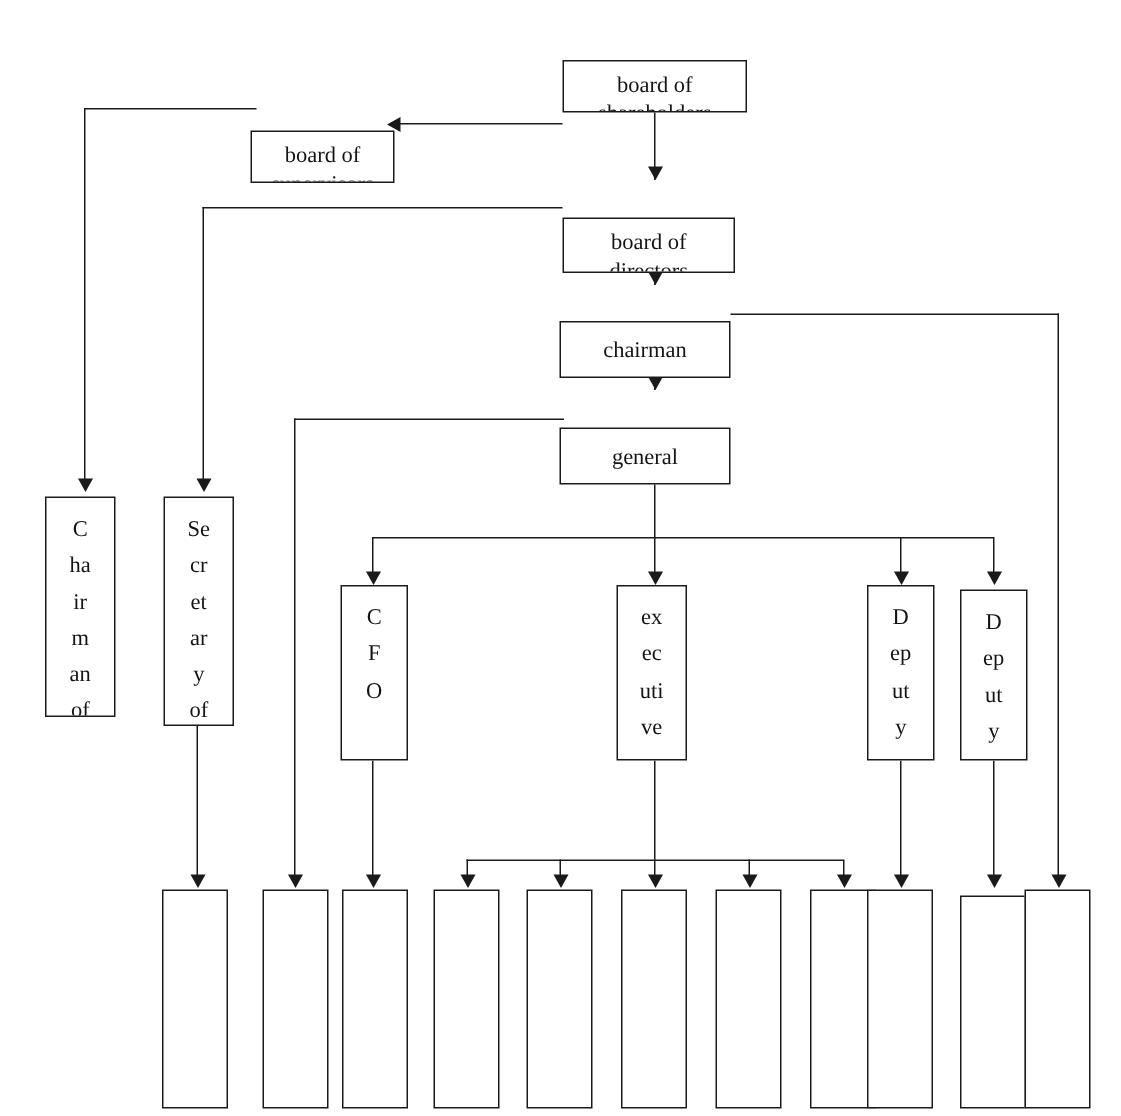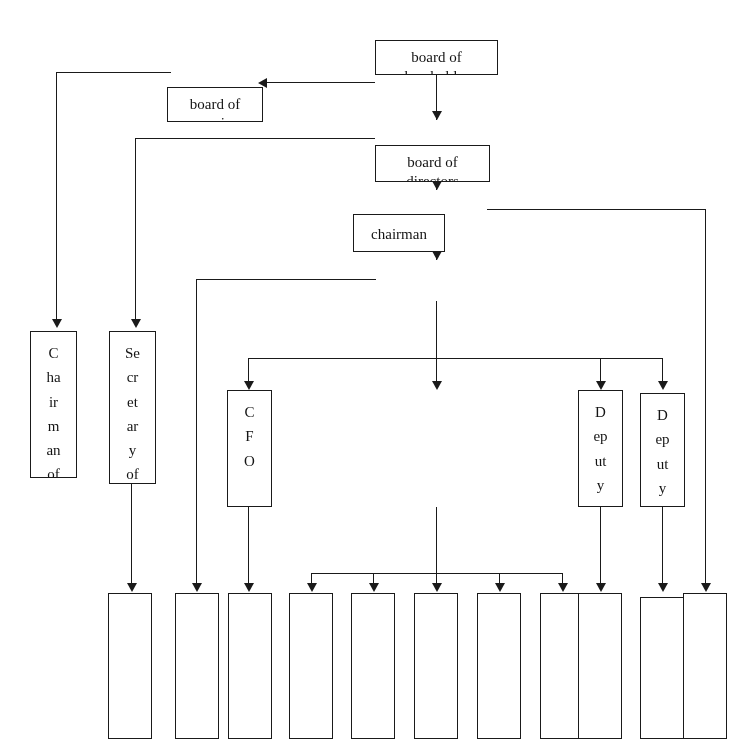--- a/index.html
+++ b/index.html
@@ -179,24 +179,27 @@
   <div class="box h" style="left:167px; top:65px; width:96px; height:35px;">
     <span class="ln">board of</span>
     <span class="ln2">supervisors</span>
   </div>
 
   <div class="box h" style="left:375px; top:123px; width:115px; height:37px;">
     <span class="ln">board of</span>
     <span class="ln2">directors</span>
   </div>
 
-  <div class="box h" style="left:353px; top:192px; width:92px; height:38px;">
+  <div class="box h" style="left:373px; top:192px; width:114px; height:38px;">
     <span class="ln" style="padding-top:3px;">chairman</span>
   </div>
 
+  <div class="box h" style="left:373px; top:263px; width:114px; height:38px;">
+    <span class="ln" style="padding-top:3px;">general</span>
+  </div>
 
   <div class="box v" style="left:30px; top:331px; width:47px; height:147px;">
     <span class="ln">C</span>
     <span class="ln">ha</span>
     <span class="ln">ir</span>
     <span class="ln">m</span>
     <span class="ln">an</span>
     <span class="ln">of</span>
   </div>
 
@@ -208,20 +211,26 @@
     <span class="ln">y</span>
     <span class="ln">of</span>
   </div>
 
   <div class="box v" style="left:227px; top:390px; width:45px; height:117px;">
     <span class="ln">C</span>
     <span class="ln">F</span>
     <span class="ln">O</span>
   </div>
 
+  <div class="box v" style="left:411px; top:390px; width:47px; height:117px;">
+    <span class="ln">ex</span>
+    <span class="ln">ec</span>
+    <span class="ln">uti</span>
+    <span class="ln">ve</span>
+  </div>
 
   <div class="box v" style="left:578px; top:390px; width:45px; height:117px;">
     <span class="ln">D</span>
     <span class="ln">ep</span>
     <span class="ln">ut</span>
     <span class="ln">y</span>
   </div>
 
   <div class="box v" style="left:640px; top:393px; width:45px; height:114px;">
     <span class="ln">D</span>

